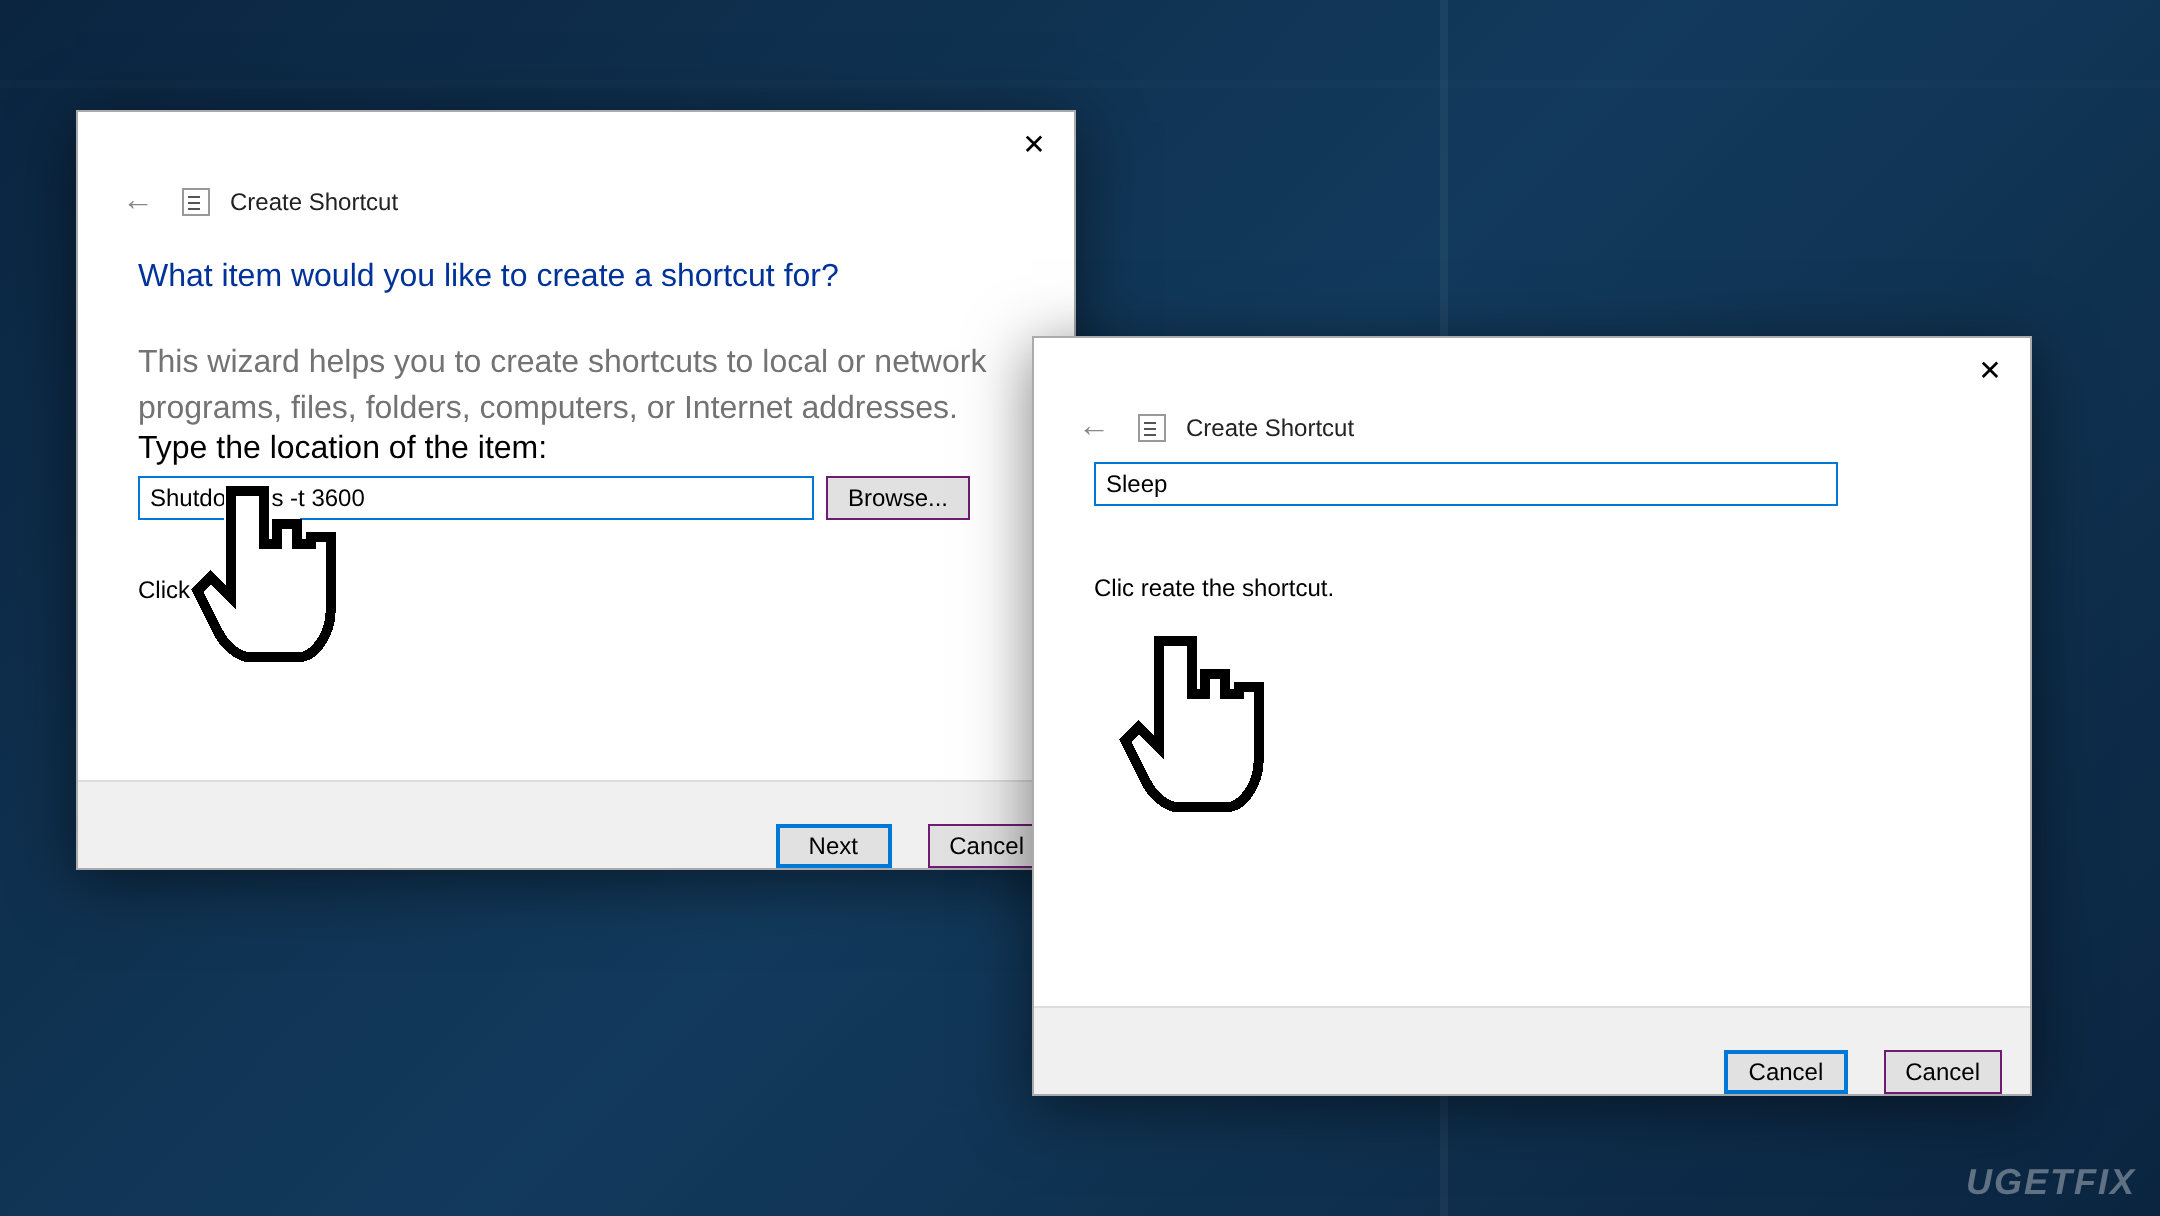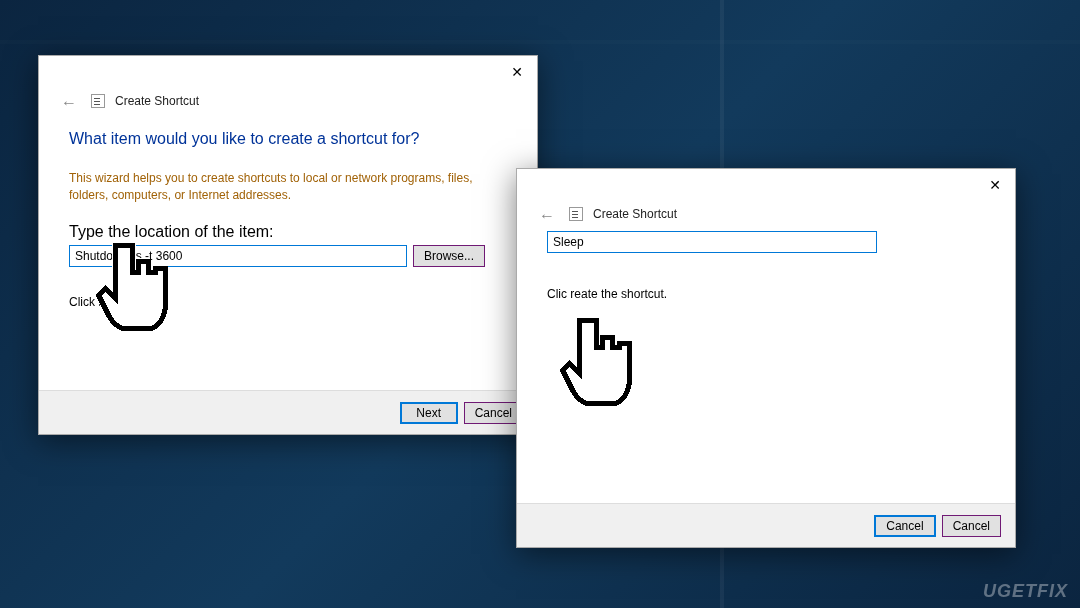--- a/index.html
+++ b/index.html
@@ -21,43 +21,43 @@
   .titlebar { height:32px; display:flex; align-items:center; justify-content:flex-end; }
   .close-x { width:40px; height:32px; display:flex; align-items:center; justify-content:center; font-size:14px; cursor:pointer; }
 
   .header-row { height:26px; display:flex; align-items:center; padding:0 18px; gap:10px; color:#222; }
   .back-arrow { font-size:16px; color:#888; cursor:pointer; padding:2px 4px; }
   .mini-icon { width:14px; height:14px; border:1px solid #999; display:inline-block; position:relative; }
   .mini-icon::after { content:""; position:absolute; left:2px; top:6px; width:6px; height:1px; background:#555; box-shadow:0 -3px 0 #555, 0 3px 0 #555; }
 
   .content { padding:4px 30px 10px 30px; flex:1; position:relative; }
   .heading { color:#003399; font-size:16px; margin:12px 0 22px 0; font-weight:400; }
-  .desc { color:#a16207; font-size:12px; line-height:1.45; margin-bottom:18px; max-width:430px; }
+  .desc { color:#737373; font-size:16px; line-height:1.45; max-width:430px; }
   .field-label { font-size:16px; margin-bottom:4px; display:block; }
 
   .row-input { display:flex; gap:6px; align-items:center; }
   input.textfield {
     border:1px solid #0078d7; padding:3px 5px; font-size:12px; font-family:inherit;
     outline:none; background:#fff;
   }
   .tf1 { width:338px; height:22px; }
-  .tf2 { width:330px; height:22px; }
+  .tf2 { width:372px; height:22px; }
 
   .btn {
     min-width:66px; height:22px; padding:0 10px; font-size:12px;
     background:#e1e1e1; border:1px solid #701a75; cursor:pointer;
     font-family:inherit;
   }
   .btn.primary { border:2px solid #0078d7; }
 
   .helper-text { margin-top:28px; font-size:12px; }
 
   .footer {
     height:44px; border-top:1px solid #ddd; background:#f0f0f0;
-    display:flex; align-items:center; justify-content:flex-end; gap:6px; padding:0 14px;
+    display:flex; align-items:flex-end; justify-content:flex-end; gap:18px; padding:0 14px;
   }
 
   .cursor-hand {
     position:absolute; width:80px; height:110px; pointer-events:none;
     filter: drop-shadow(1px 1px 0 #fff) drop-shadow(-1px -1px 0 #fff);
   }
   .cursor-hand svg { width:100%; height:100%; }
 
   .watermark {
     position:absolute; right:12px; bottom:6px; color:rgba(255,255,255,0.35);

